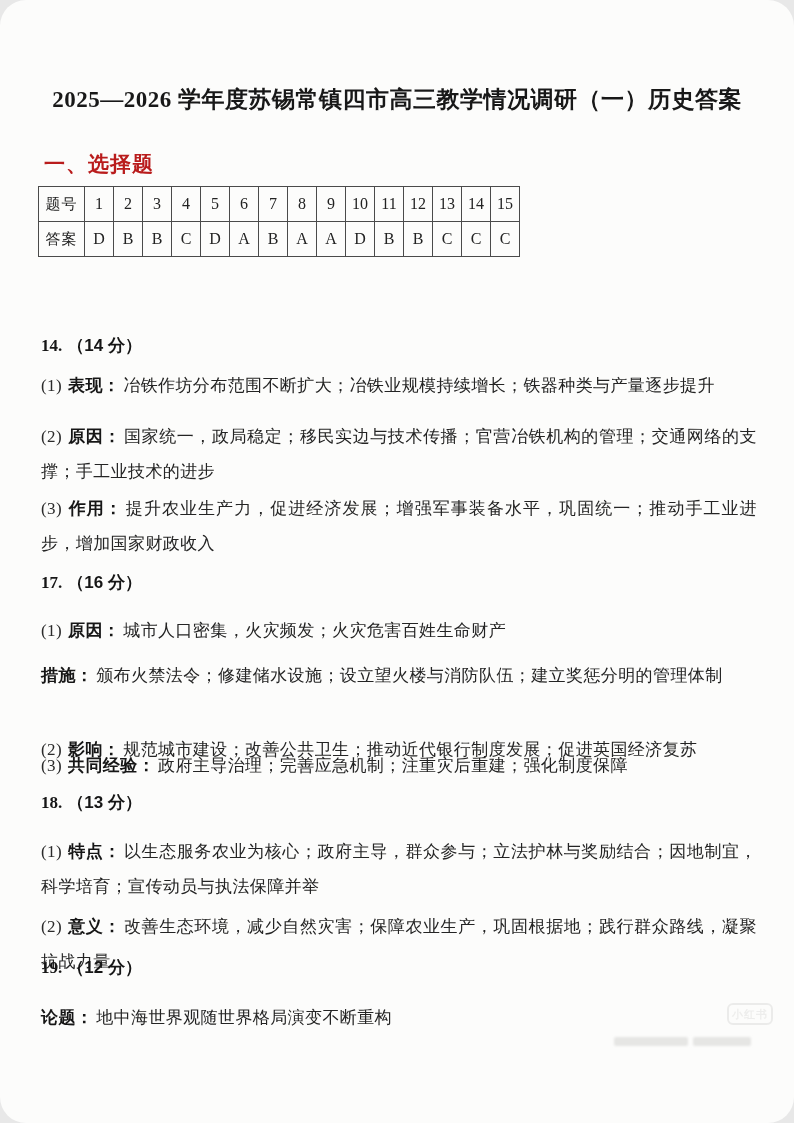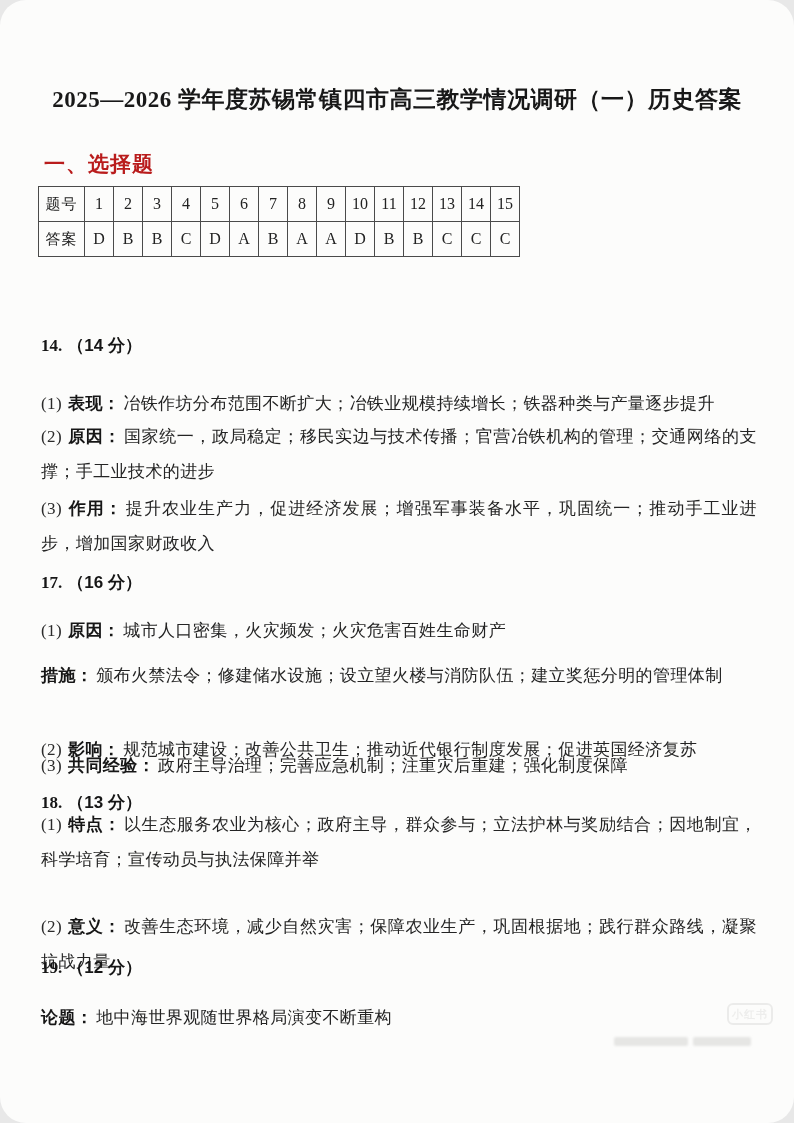--- a/index.html
+++ b/index.html
@@ -181,21 +181,21 @@
       <td>C</td>
       <td>C</td>
     </tr>
   </tbody>
     </table>
 
 
   <p class="qhead" style="top:334px">
     <span class="qnum">14.</span><span class="qscore">（14 分）</span>
   </p>
-  <p class="aline" style="top:386px">
+  <p class="aline" style="top:368px">
     <span class="pfx">(1)</span><span class="lbl">表现：</span><span class="txt">冶铁作坊分布范围不断扩大；冶铁业规模持续增长；铁器种类与产量逐步提升</span>
   </p>
   <p class="aline" style="top:419px">
     <span class="pfx">(2)</span><span class="lbl">原因：</span><span class="txt">国家统一，政局稳定；移民实边与技术传播；官营冶铁机构的管理；交通网络的支撑；手工业技术的进步</span>
   </p>
   <p class="aline" style="top:491px">
     <span class="pfx">(3)</span><span class="lbl">作用：</span><span class="txt">提升农业生产力，促进经济发展；增强军事装备水平，巩固统一；推动手工业进步，增加国家财政收入</span>
   </p>
 
   <p class="qhead" style="top:571px">
@@ -210,21 +210,21 @@
   <p class="aline" style="top:732px">
     <span class="pfx">(2)</span><span class="lbl">影响：</span><span class="txt">规范城市建设；改善公共卫生；推动近代银行制度发展；促进英国经济复苏</span>
   </p>
   <p class="aline" style="top:748px">
     <span class="pfx">(3)</span><span class="lbl">共同经验：</span><span class="txt">政府主导治理；完善应急机制；注重灾后重建；强化制度保障</span>
   </p>
 
   <p class="qhead" style="top:791px">
     <span class="qnum">18.</span><span class="qscore">（13 分）</span>
   </p>
-  <p class="aline" style="top:807px">
+  <p class="aline" style="top:834px">
     <span class="pfx">(1)</span><span class="lbl">特点：</span><span class="txt">以生态服务农业为核心；政府主导，群众参与；立法护林与奖励结合；因地制宜，科学培育；宣传动员与执法保障并举</span>
   </p>
   <p class="aline" style="top:909px">
     <span class="pfx">(2)</span><span class="lbl">意义：</span><span class="txt">改善生态环境，减少自然灾害；保障农业生产，巩固根据地；践行群众路线，凝聚抗战力量</span>
   </p>
 
   <p class="qhead" style="top:956px">
     <span class="qnum">19.</span><span class="qscore">（12 分）</span>
   </p>
   <p class="aline" style="top:1000px">

